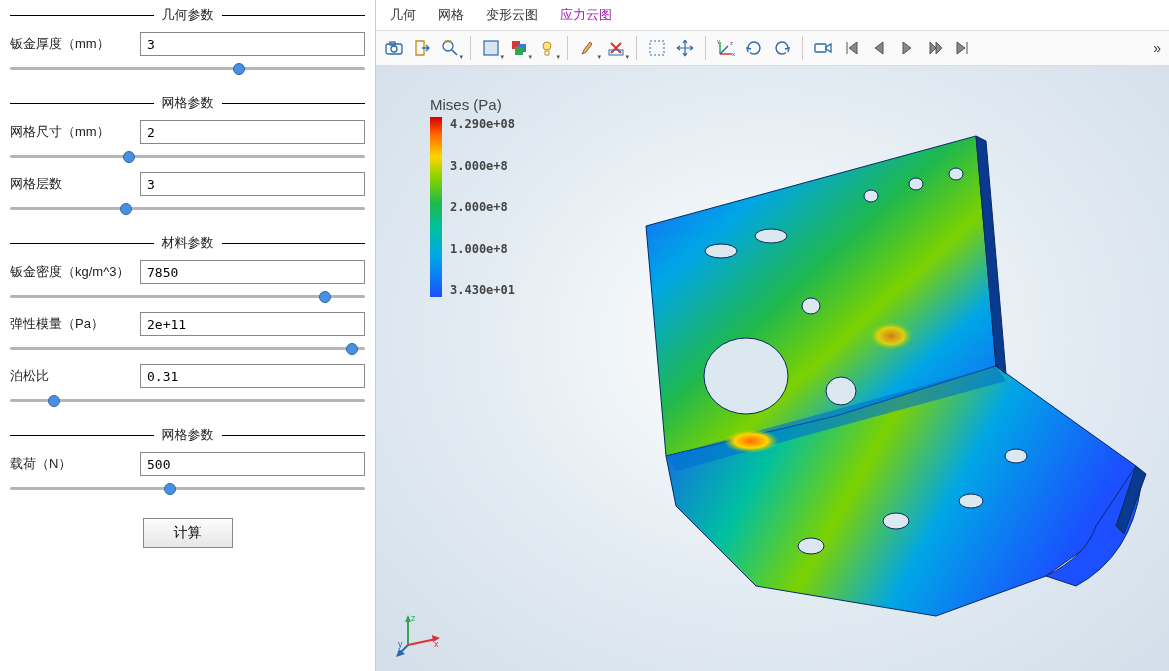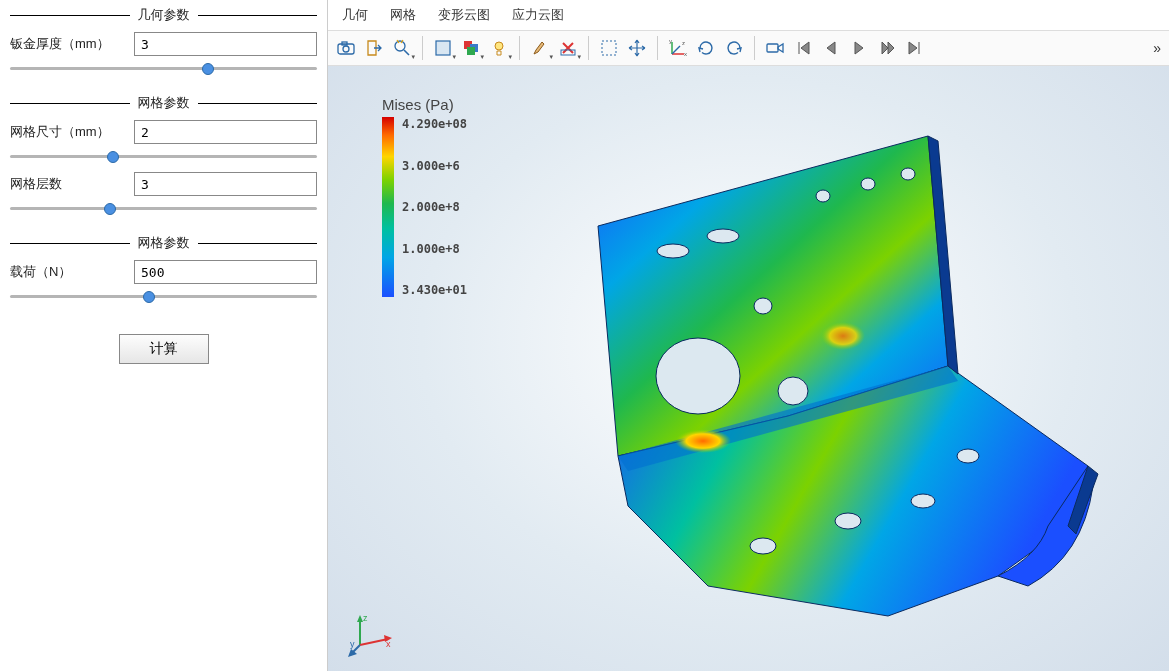--- a/index.html
+++ b/index.html
@@ -1,36 +1,36 @@
 <!DOCTYPE html>
 <html><head>
 <meta charset="utf-8">
 <style>
   * { box-sizing: border-box; }
   html, body { margin: 0; padding: 0; font-family: "Microsoft YaHei", Arial, sans-serif; font-size: 13px; color: #222; background: #fff; }
   .app { display: flex; width: 1169px; height: 671px; }
   
-  .left-panel { width: 328px; border-right: 1px solid #ccc; padding: 6px 10px 10px 10px; overflow-y: auto; }
+  .left-panel { width: 376px; border-right: 1px solid #ccc; padding: 6px 10px 10px 10px; overflow-y: auto; }
   .section { margin-bottom: 10px; }
   .section-title { display: flex; align-items: center; gap: 8px; margin-bottom: 8px; }
   .section-title .line { flex: 1; height: 1px; background: #000; }
   .section-title .label { white-space: nowrap; font-size: 13px; }
   .param-row { display: flex; align-items: center; gap: 10px; margin-bottom: 2px; }
   .param-label { width: 120px; font-size: 13px; }
   .param-input { flex: 1; height: 24px; border: 1px solid #888; padding: 2px 6px; font-family: monospace; font-size: 13px; }
   .slider { width: 100%; margin: 4px 0 14px 0; }
   input[type=range].slider { -webkit-appearance: none; height: 3px; background: #b5b5b5; border-radius: 2px; }
   input[type=range].slider::-webkit-slider-thumb { -webkit-appearance: none; width: 12px; height: 12px; border-radius: 50%; background: #4a90e2; border: 1px solid #2c6aa8; cursor: pointer; }
   input[type=range].slider::-moz-range-thumb { width: 12px; height: 12px; border-radius: 50%; background: #4a90e2; border: 1px solid #2c6aa8; cursor: pointer; }
-  .calc-btn { display: block; margin: 22px auto 0 auto; width: 90px; height: 30px; border: 1px solid #888; border-radius: 0; background: linear-gradient(#fdfdfd,#e6e6e6); cursor: pointer; font-size: 14px; }
+  .calc-btn { display: block; margin: 14px auto 0 auto; width: 90px; height: 30px; border: 1px solid #888; border-radius: 0; background: linear-gradient(#fdfdfd,#e6e6e6); cursor: pointer; font-size: 14px; }
   
   .right-panel { flex: 1; display: flex; flex-direction: column; }
   .tabs { display: flex; gap: 18px; padding: 4px 12px 4px 12px; font-size: 13px; }
   .tab { cursor: pointer; padding: 2px 2px; color: #333; }
-  .tab.active { color: #404040; }
+  .tab.active { color: #a21caf; }
   .toolbar { display: flex; align-items: center; gap: 0px; padding: 3px 4px; border-top: 1px solid #ddd; border-bottom: 1px solid #ddd; background: #fafafa; flex-wrap: nowrap; }
   .tb-btn { width: 28px; height: 28px; display: flex; align-items: center; justify-content: center; cursor: pointer; border-radius: 3px; position: relative; }
   .tb-sep { width: 1px; height: 24px; background: #ccc; margin: 0 6px; }
   .tb-chev { font-size: 14px; color: #333; padding: 0 4px; cursor: pointer; }
   .dropdown-arrow { position: absolute; right: 1px; bottom: 1px; font-size: 7px; color: #555; }
   .viewport { flex: 1; position: relative; background: radial-gradient(ellipse at 50% 45%, #ffffff 0%, #e2ebf2 55%, #d3deea 100%); overflow: hidden; }
   
   .legend { position: absolute; left: 30px; top: 30px; font-size: 13px; margin-left: 24px; }
   .legend-title { color: #444; font-size: 15px; margin-bottom: 4px; }
   .legend-body { display: flex; gap: 8px; align-items: flex-start; font-weight: bold; }
@@ -73,20 +73,42 @@
         <input class="param-input" value="2" style="">
       </div>
       <input type="range" class="slider" min="0" max="100" value="33" style="">
       <div class="param-row">
         <div class="param-label">网格层数</div>
         <input class="param-input" value="3" style="">
       </div>
       <input type="range" class="slider" min="0" max="100" value="32" style="">
     </div>
 
+    <div class="section">
+      <div class="section-title">
+          <div class="line"></div>
+          <span class="label">材料参数</span>
+          <div class="line"></div>
+        </div>
+      <div class="param-row">
+        <div class="param-label">钣金密度（kg/m^3）</div>
+        <input class="param-input" value="7850" style="">
+      </div>
+      <input type="range" class="slider" min="0" max="100" value="90" style="">
+      <div class="param-row">
+        <div class="param-label">弹性模量（Pa）</div>
+        <input class="param-input" value="2e+11" style="">
+      </div>
+      <input type="range" class="slider" min="0" max="100" value="98" style="">
+      <div class="param-row">
+        <div class="param-label">泊松比</div>
+        <input class="param-input" value="0.31" style="">
+      </div>
+      <input type="range" class="slider" min="0" max="100" value="11" style="">
+    </div>
 
     <div class="section">
       <div class="section-title">
           <div class="line"></div>
           <span class="label">网格参数</span>
           <div class="line"></div>
         </div>
       <div class="param-row">
         <div class="param-label">载荷（N）</div>
         <input class="param-input" value="500" style="">
@@ -234,21 +256,21 @@
     </div>
 
     <div class="viewport">
 
       <div class="legend">
         <div class="legend-title">Mises (Pa)</div>
         <div class="legend-body">
           <div class="legend-bar"></div>
           <div class="legend-labels">
             <span>4.290e+08</span>
-            <span>3.000e+6</span>
+            <span>3.000e+8</span>
             <span>2.000e+8</span>
             <span>1.000e+8</span>
             <span>3.430e+01</span>
           </div>
         </div>
       </div>
 
       <div class="model">
         <svg width="580" height="530" viewBox="0 0 580 530">
           <defs>

